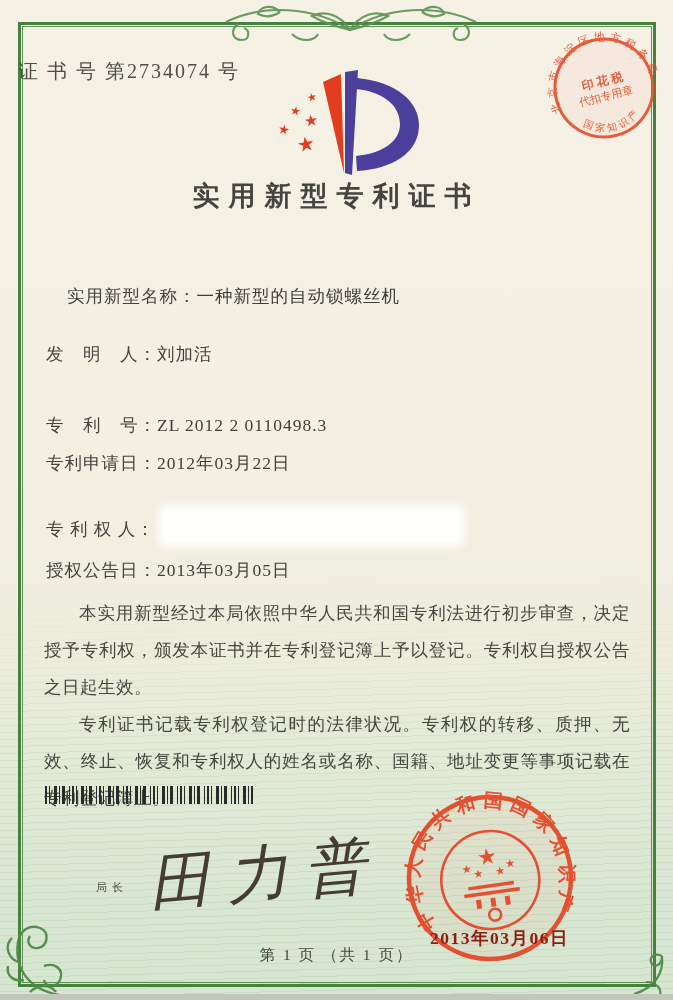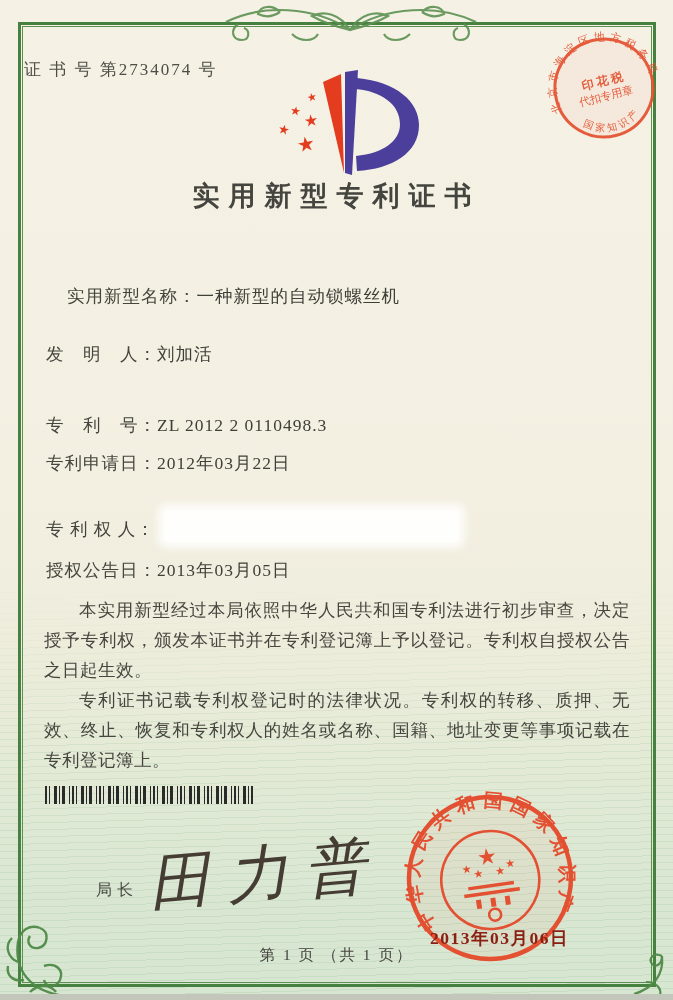--- a/index.html
+++ b/index.html
@@ -18,21 +18,21 @@
   .frame{
     position:absolute; left:18px; right:17px; top:22px; bottom:13px;
     border:3px solid #47813f;
   }
   .frame::before{
     content:""; position:absolute; inset:1px; border:1px solid #5d9153;
   }
   .bottom-strip{position:absolute; left:0; right:0; bottom:0; height:6px; background:#c3c7bb;}
   .ornament{position:absolute; pointer-events:none;}
   .cert-number{
-    position:absolute; left:24px; top:58px; font-size:17px; letter-spacing:2px; color:#4e4e48;
+    position:absolute; left:18px; top:58px; font-size:20px; letter-spacing:2px; color:#4e4e48;
   }
   .tax-stamp{
     position:absolute; left:547px; top:31px; width:114px; height:114px;
     transform:rotate(-14deg); opacity:.92;
   }
   .logo{position:absolute; left:245px; top:68px; width:190px; height:112px;}
   .logo .star{position:absolute; color:#e43c1f; line-height:1;}
   .doc-title{
     position:absolute; left:0; right:0; top:178px; text-align:center;
     font-size:27px; font-weight:600; letter-spacing:9px; color:#454540;
@@ -42,35 +42,35 @@
   .field-label{color:#45453f;}
   .field-value{color:#3f3f39;}
   .redact{
     position:absolute; left:118px; top:-7px; width:295px; height:32px;
     background:rgba(255,255,255,.93);
     box-shadow:0 0 8px 6px rgba(255,255,255,.85);
     border-radius:3px;
   }
   .body-text{
     position:absolute; left:44px; top:595px; width:586px;
-    font-size:17.5px; line-height:30px; text-align:justify; letter-spacing:.5px; color:#46463f;
+    font-size:17.5px; line-height:37px; text-align:justify; letter-spacing:.5px; color:#46463f;
   }
   .body-text p{margin:0; text-indent:2em;}
   .barcode{
     position:absolute; left:45px; top:786px; width:208px; height:18px;
     background:repeating-linear-gradient(90deg,
       #2a2a28 0 2px, transparent 2px 4px,
       #2a2a28 4px 5px, transparent 5px 9px,
       #2a2a28 9px 12px, transparent 12px 14px,
       #2a2a28 14px 15px, transparent 15px 17px,
       #2a2a28 17px 20px, transparent 20px 24px,
       #2a2a28 24px 25px, transparent 25px 27px);
   }
   .director-label{
-    position:absolute; left:96px; top:880px; font-size:16px; letter-spacing:5px; color:#4a4a43;
+    position:absolute; left:96px; top:880px; font-size:11px; letter-spacing:5px; color:#4a4a43;
   }
   .director-signature{
     position:absolute; left:148px; top:832px; font-size:62px; color:#453d33;
     font-style:italic; letter-spacing:16px; transform:rotate(-5deg);
     font-family:"DejaVu Serif","Liberation Serif",serif; white-space:nowrap;
   }
   .seal{position:absolute; left:400px; top:788px; width:180px; height:180px; transform:rotate(-8deg); opacity:.95;}
   .seal-date{
     position:absolute; left:430px; top:926px; font-size:17.5px; font-weight:700;
     color:#8a2013; letter-spacing:1.5px; z-index:5;

